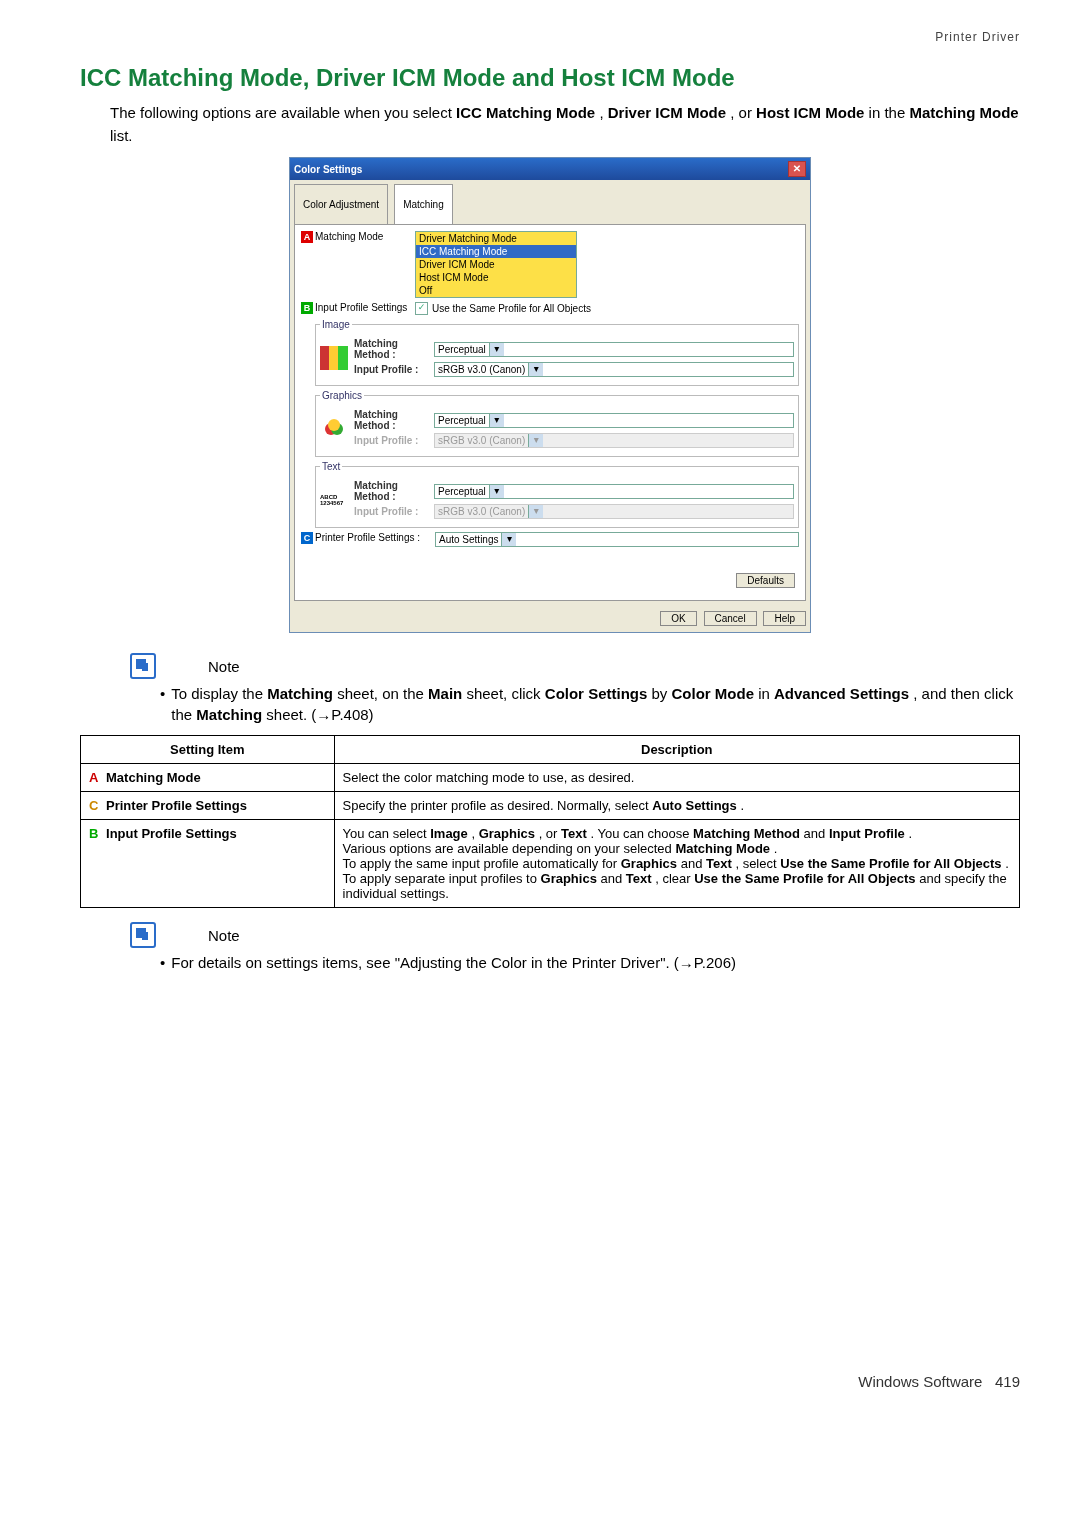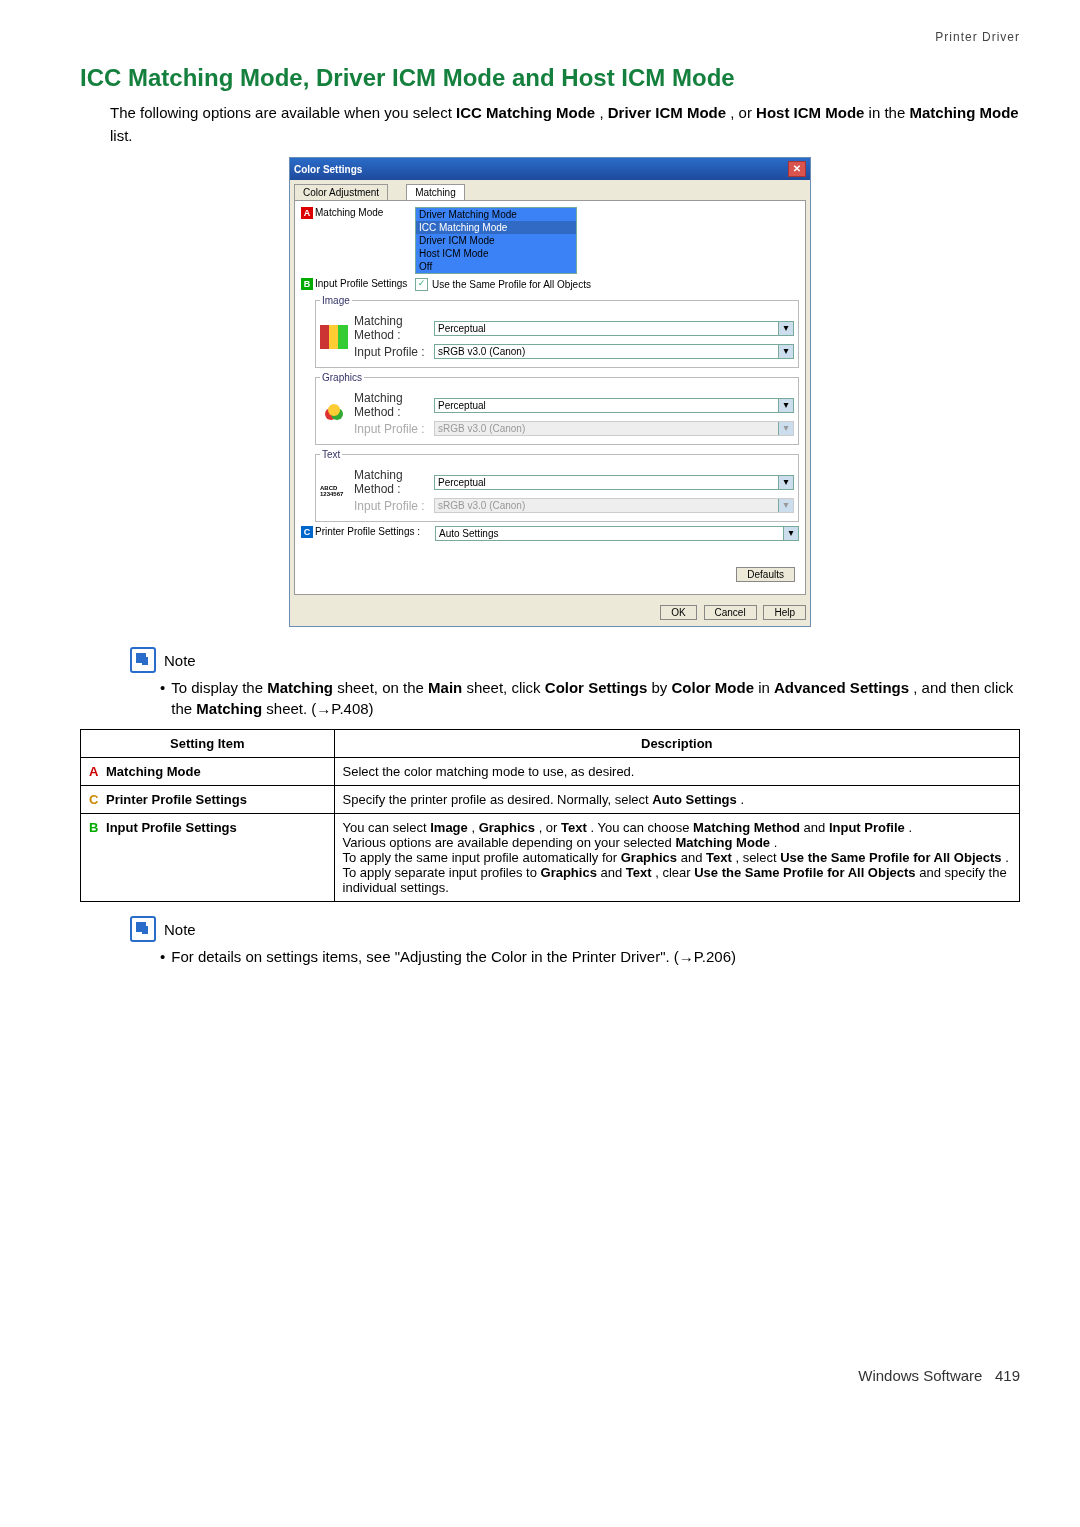--- a/index.html
+++ b/index.html
@@ -61,25 +61,25 @@
   text-align: center;
   line-height: 14px;
   font-size: 10px;
   border: 1px solid #a33;
 }
 .tabs {
   display: flex;
   padding: 4px 4px 0 4px;
 }
 .tab {
-  padding: 2px 8px;
+  padding: 14px 8px;
   border: 1px solid #999;
   border-bottom: none;
   background: #ece9d8;
-  margin-right: 18px;
+  margin-right: 6px;
   font-size: 10px;
 }
 .tab.active {
   background: #fff;
 }
 .panel {
   border: 1px solid #999;
   margin: 0 4px 4px 4px;
   background: #fff;
   padding: 6px;
@@ -92,52 +92,51 @@
   font-size: 9px;
   text-align: center;
   line-height: 12px;
   margin-right: 2px;
 }
 .mA { background: #d00; }
 .mB { background: #0a0; }
 .mC { background: #06c; }
 .lbl { width: 100px; font-size: 10px; }
 .listbox {
-  border: 1px solid #7a9; background: #3b82f6; width: 160px; font-size: 10px;
+  border: 1px solid #7a9; background: #fde047; width: 160px; font-size: 10px;
 }
 .listbox .opt { padding: 1px 3px; }
 .listbox .sel { background: #316ac5; color: #fff; }
 fieldset.grp { border: 1px solid #bbb; margin: 4px 0 4px 14px; padding: 4px; }
 fieldset.grp legend { font-size: 10px; color: #336; }
 .subrow { display: flex; align-items: center; margin: 2px 0; }
 .thumb { width: 28px; height: 24px; margin-right: 6px; display: flex; align-items: center; justify-content: center; }
 .thumb-image { background: linear-gradient(to right, #c33 0 33%, #fc3 33% 66%, #3c3 66% 100%); }
 .thumb-graphics { background: #fff; }
 .thumb-text { font-weight: bold; font-size: 6px; line-height: 6px; }
-.sublbl { width: 80px; font-size: 12px; color: #333; }
+.sublbl { width: 80px; font-size: 10px; color: #333; font-weight: bold; }
 .sublbl.dis { color: #aaa; }
 .combo {
   flex: 1;
   border: 1px solid #7a9;
   background: #fff;
   padding: 1px 3px;
   font-size: 10px;
   display: flex;
-  justify-content: space-between;
 }
 .combo.dis { background: #eee; color: #999; border-color: #ccc; }
 .drop { background: #cde; width: 14px; text-align: center; border-left: 1px solid #7a9; margin: -1px -3px -1px 3px; }
 .chk { display: flex; align-items: center; margin-left: 14px; }
 .chkbox { width: 11px; height: 11px; border: 1px solid #7a9; background: #fff; margin-right: 4px; text-align: center; line-height: 9px; font-size: 9px; color: #3a7; }
 .btnrow { text-align: right; padding: 6px 4px; }
 .btn { display: inline-block; border: 1px solid #888; background: #ece9d8; padding: 1px 10px; font-size: 10px; margin-left: 4px; }
 
 
 .note-block { margin: 14px 0 10px 50px; }
-.note-head { display: flex; align-items: center; margin-bottom: 4px; }
+.note-head { display: flex; align-items: center; margin-bottom: 4px; gap: 44px; }
 .note-icon {
   width: 22px; height: 22px; margin-right: 8px;
   border: 2px solid #2a6cc9; border-radius: 3px;
   position: relative;
 }
 .note-icon::before {
   content: ""; position: absolute; width: 10px; height: 10px; background: #2a6cc9; left: 4px; top: 4px;
 }
 .note-icon::after {
   content: ""; position: absolute; width: 6px; height: 8px; background: #2a6cc9; left: 10px; top: 8px;

